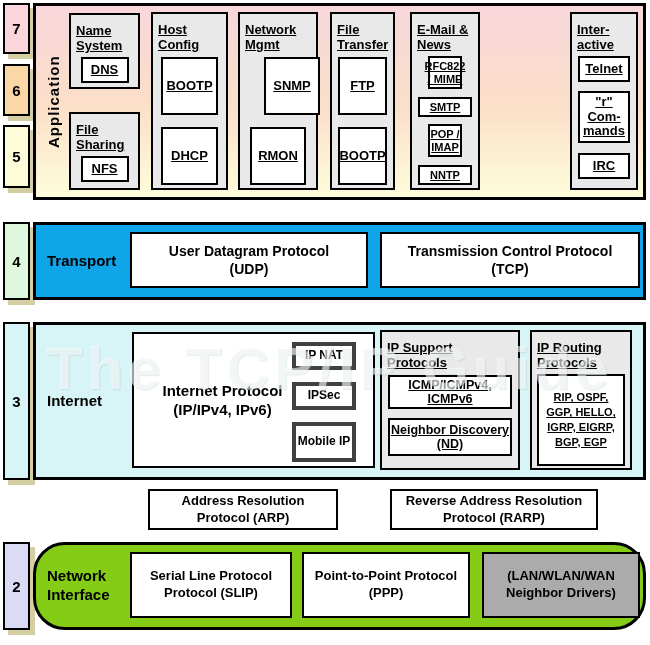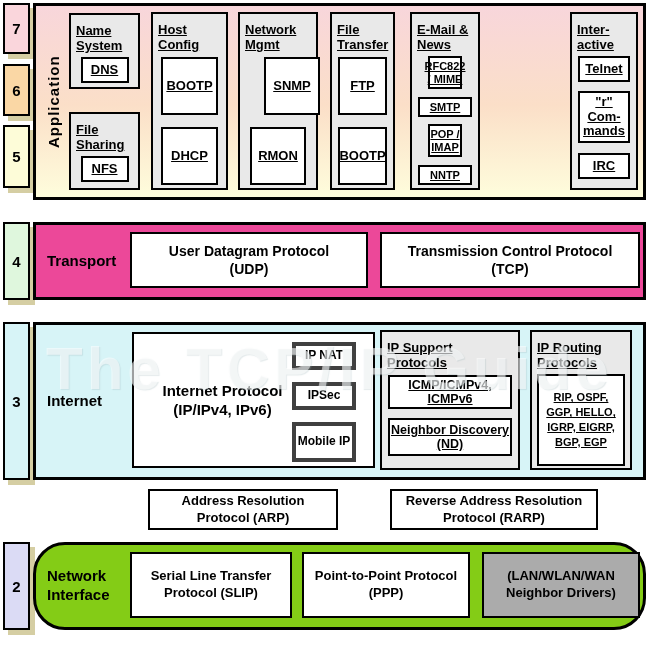--- a/index.html
+++ b/index.html
@@ -15,21 +15,21 @@
   .n6{top:64px;height:52px;background:#FAD7A5;}
   .n5{top:125px;height:63px;background:#FDFCD8;}
   .n4{top:222px;height:78px;background:#DFF7DD;}
   .n3{top:322px;height:158px;background:#D7F4F7;}
   .n2{top:542px;height:88px;background:#DBDBF5;}
 
   
   .band{position:absolute;left:33px;width:613px;border:3px solid #000;}
   .band.app{top:3px;height:197px;
     background:linear-gradient(180deg,#F8D6DB 0%,#FBDFC8 52%,#FEFDDC 100%);}
-  .band.transport{top:222px;height:78px;background:#ec4899;}
+  .band.transport{top:222px;height:78px;background:#0ea5e9;}
   .band.internet{top:322px;height:158px;background:#D7F4F7;}
   .band.network{top:542px;height:88px;background:#84cc16;border-radius:32px;}
 
   .vlabel{position:absolute;left:4px;top:0;bottom:0;width:26px;
     writing-mode:vertical-rl;transform:rotate(180deg);
     display:flex;align-items:center;justify-content:center;font-size:15px;letter-spacing:1px;}
   .hlabel{position:absolute;left:11px;top:0;height:100%;width:86px;
     display:flex;align-items:center;font-size:15px;line-height:1.25;}
 
   
@@ -202,21 +202,21 @@
     <div>Protocol (ARP)</div>
   </div>
   <div class="p2 rarp">
     <div>Reverse Address Resolution</div>
     <div>Protocol (RARP)</div>
   </div>
 
   <div class="band network">
     <div class="hlabel">Network Interface</div>
     <div class="p2 slip">
-      <div>Serial Line Transfer</div>
+      <div>Serial Line Protocol</div>
       <div>Protocol (SLIP)</div>
     </div>
     <div class="p2 ppp">
       <div>Point-to-Point Protocol</div>
       <div>(PPP)</div>
     </div>
     <div class="p2 hw">
       <div>(LAN/WLAN/WAN</div>
       <div>Neighbor Drivers)</div>
     </div>

